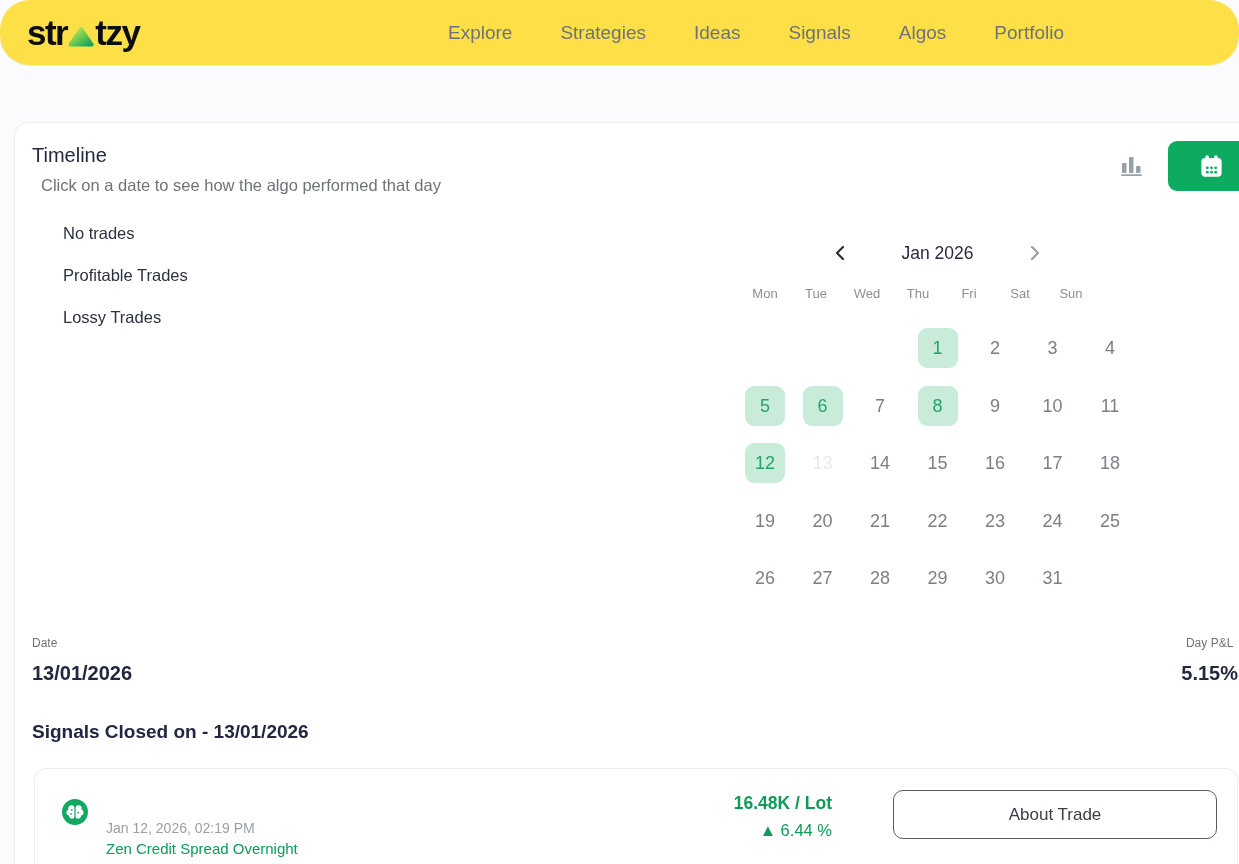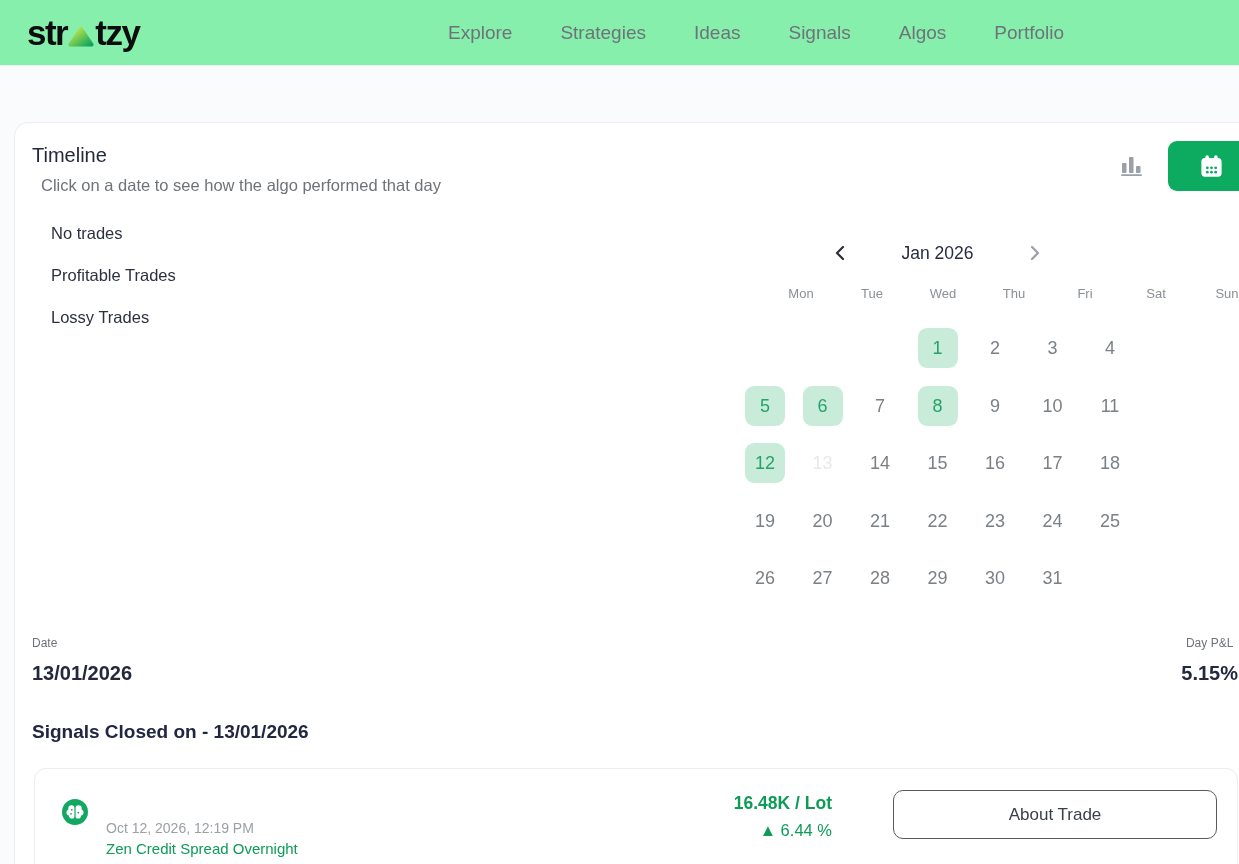--- a/index.html
+++ b/index.html
@@ -10,22 +10,23 @@
     position: relative;
     width: 1239px;
     height: 864px;
     overflow: hidden;
     background: var(--page-bg, #fafbfc);
   }
 
   
   .header {
     position: absolute; top: 0; left: 0; width: 1239px; height: 66px;
-    background: #86efac; border-bottom: 1px solid var(--border, #e9ebee);
+    background: #fde047; border-bottom: 1px solid var(--border, #e9ebee);
     z-index: 5;
+    border-radius: 30px;
   }
   .logo {
     position: absolute; left: 27px; top: 8px; height: 50px;
     display: flex; align-items: center;
     font-size: 35px; font-weight: 800; letter-spacing: -1.5px;
     color: #0d0d10; cursor: pointer;
   }
   .logo svg { margin: 6px 1px 0 1px; display: block; }
   .nav {
     position: absolute; left: 448px; top: 8px; height: 49px;
@@ -42,33 +43,33 @@
   .tl-sub   { position: absolute; left: 32px; top: 176px; font-size: 16.5px; color: var(--gray-text, #6b7077); margin-left: 9px; }
 
   .icon-chart { position: absolute; left: 1121px; top: 155px; width: 24px; height: 22px; cursor: pointer; }
   .btn-cal {
     position: absolute; left: 1168px; top: 141px; width: 86px; height: 50px;
     background: var(--accent-green, #0cab60); border-radius: 9px;
     display: flex; align-items: center; justify-content: center; cursor: pointer;
   }
 
   
-  .legend { position: absolute; left: 51px; top: 223px; }
+  .legend { position: absolute; left: 63px; top: 223px; }
   .legend-item { font-size: 16.5px; color: #2c3140; line-height: 20px; margin-bottom: 22px; }
 
   
   .cal-head { position: absolute; left: 745px; top: 240px; width: 385px; height: 26px; }
   .cal-month { width: 100%; text-align: center; font-size: 17.5px; font-weight: 500; color: #272c40; line-height: 26px; }
   .chev { position: absolute; top: 4px; width: 14px; height: 18px; cursor: pointer; }
   .chev-left { left: 88px; }
   .chev-right { right: 88px; }
 
   .cal-daynames {
     position: absolute; left: 745px; top: 286px; width: 385px;
-    display: grid; grid-template-columns: repeat(7, 40px); column-gap: 31px; margin-left: 36px;
+    display: grid; grid-template-columns: repeat(7, 40px); column-gap: 11px;
   }
   .day-name { text-align: center; font-size: 13px; color: #8a9096; }
 
   .cal-grid {
     position: absolute; left: 745px; top: 328px; width: 385px;
     display: grid; grid-template-columns: repeat(7, 40px);
     grid-auto-rows: 40px; column-gap: 17.5px; row-gap: 17.5px;
   }
   .day-cell {
     width: 40px; height: 40px; line-height: 40px; text-align: center;
@@ -255,21 +256,21 @@
         <circle cx="13" cy="12" r="3.6"></circle>
       </g>
       <line x1="13" y1="6.3" x2="13" y2="19.7" stroke="#12a862" stroke-width="1.2"></line>
       <g fill="#12a862">
         <circle cx="9.8" cy="10.8" r="0.9"></circle>
           <circle cx="16.3" cy="13.6" r="0.9"></circle>
           <circle cx="9" cy="14.8" r="0.9"></circle>
       </g>
     </svg>
   </div>
-  <div class="trade-time">Oct 12, 2026, 12:19 PM</div>
+  <div class="trade-time">Jan 12, 2026, 02:19 PM</div>
   <div class="trade-link">Zen Credit Spread Overnight</div>
   <div class="trade-price-block">
     <div class="trade-price">16.48K / Lot</div>
     <div class="trade-change">▲ 6.44 %</div>
   </div>
   <div class="btn-about">About Trade</div>
 
 </div>
 
 </body></html>

